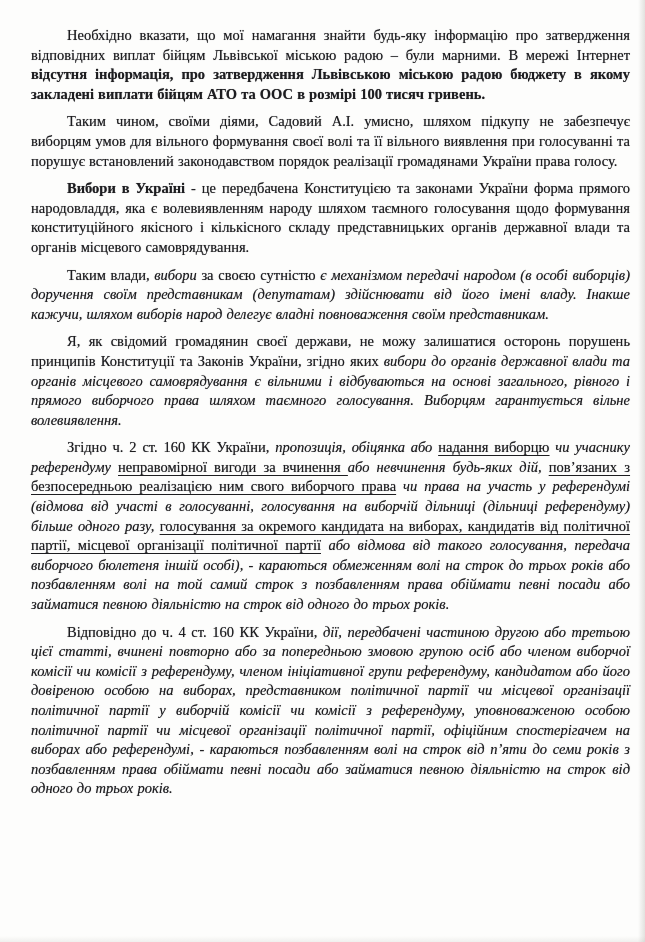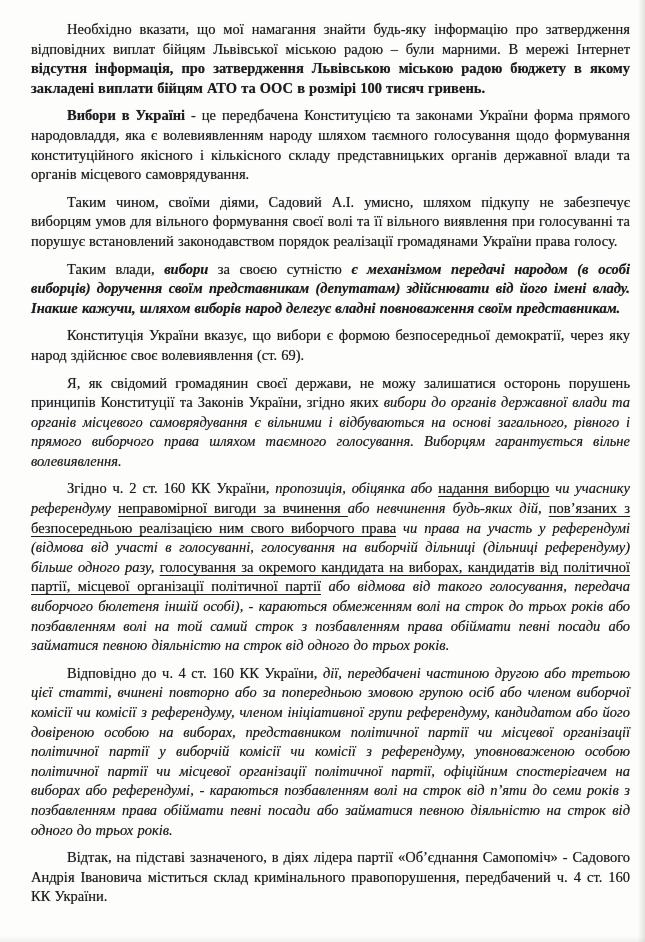--- a/index.html
+++ b/index.html
@@ -21,51 +21,49 @@
     position:absolute;top:0;right:0;width:7px;height:100%;
     background:linear-gradient(90deg, rgba(180,180,175,0) 0%, rgba(175,175,168,.35) 100%);
     pointer-events:none;
   }
   .scan-edge-bottom{
     position:absolute;left:0;bottom:0;width:100%;height:6px;
     background:linear-gradient(180deg, rgba(180,180,175,0) 0%, rgba(180,180,172,.18) 100%);
     pointer-events:none;
   }
   #doc p{
-    margin:4px 0 0 0;
+    margin:10px 0 0 0;
     padding:0;
     text-indent:36px;
     text-align:justify;
     font-size:14.5px;
     line-height:19.6px;
     color:#1d1d20;
     text-shadow:0 0 .7px rgba(35,35,40,.65);
     word-spacing:.5px;
   }
   #doc p + p{margin-top:8px;}
   .run-regular{font-weight:normal;font-style:normal;}
   .run-bold{font-weight:bold;}
   .run-italic{font-style:italic;font-family:Liberation Serif, serif;}
-  .run-bold-italic{font-weight:bold;font-style:italic;}
+  .run-bold-italic{font-weight:normal;font-style:italic;}
   .run-italic-underline{
     text-decoration:underline;
     text-decoration-thickness:1px;
     text-underline-offset:2.5px;
   }
 </style>
 </head>
 <body>
 
 <div class="page">
   <div id="doc">
       <p><span class="run-regular">Необхідно вказати, що мої намагання знайти будь-яку інформацію про затвердження відповідних виплат бійцям Львівської міською радою – були марними. В мережі Інтернет </span><span class="run-bold">відсутня інформація, про затвердження Львівською міською радою бюджету в якому закладені виплати бійцям АТО та ООС в розмірі 100 тисяч гривень.</span></p>
+      <p><span class="run-regular">Таким чином, своїми діями, Садовий А.І. умисно, шляхом підкупу не забезпечує виборцям умов для вільного формування своєї волі та її вільного виявлення при голосуванні та порушує встановлений законодавством порядок реалізації громадянами України права голосу.</span></p>
       <p><span class="run-bold">Вибори в Україні</span><span class="run-regular"> - це передбачена Конституцією та законами України форма прямого народовладдя, яка є волевиявленням народу шляхом таємного голосування щодо формування конституційного якісного і кількісного складу представницьких органів державної влади та органів місцевого самоврядування.</span></p>
-      <p><span class="run-regular">Таким чином, своїми діями, Садовий А.І. умисно, шляхом підкупу не забезпечує виборцям умов для вільного формування своєї волі та її вільного виявлення при голосуванні та порушує встановлений законодавством порядок реалізації громадянами України права голосу.</span></p>
       <p><span class="run-regular">Таким влади, </span><span class="run-bold-italic">вибори</span><span class="run-regular"> за своєю сутністю </span><span class="run-bold-italic">є механізмом передачі народом (в особі виборців) доручення своїм представникам (депутатам) здійснювати від його імені владу. Інакше кажучи, шляхом виборів народ делегує владні повноваження своїм представникам.</span></p>
-      <p><span class="run-regular">Конституція України вказує, що вибори є формою безпосередньої демократії, через яку народ здійснює своє волевиявлення (ст. 69).</span></p>
       <p><span class="run-regular">Я, як свідомий громадянин своєї держави, не можу залишатися осторонь порушень принципів Конституції та Законів України, згідно яких </span><span class="run-italic">вибори до органів державної влади та органів місцевого самоврядування є вільними і відбуваються на основі загального, рівного і прямого виборчого права шляхом таємного голосування. Виборцям гарантується вільне волевиявлення.</span></p>
       <p><span class="run-regular">Згідно ч. 2 ст. 160 КК України, </span><span class="run-italic">пропозиція, обіцянка або </span><span class="run-italic-underline">надання виборцю</span><span class="run-italic"> чи учаснику референдуму </span><span class="run-italic-underline">неправомірної вигоди за вчинення </span><span class="run-italic">або невчинення будь-яких дій, </span><span class="run-italic-underline">пов’язаних з безпосередньою реалізацією ним свого виборчого права</span><span class="run-italic"> чи права на участь у референдумі (відмова від участі в голосуванні, голосування на виборчій дільниці (дільниці референдуму) більше одного разу, </span><span class="run-italic-underline">голосування за окремого кандидата на виборах, кандидатів від політичної партії, місцевої організації політичної партії</span><span class="run-italic"> або відмова від такого голосування, передача виборчого бюлетеня іншій особі), -  караються обмеженням волі на строк до трьох років або позбавленням волі на той самий строк з позбавленням права обіймати певні посади або займатися певною діяльністю на строк від одного до трьох років.</span></p>
       <p><span class="run-regular">Відповідно до ч. 4 ст. 160 КК України, </span><span class="run-italic">дії, передбачені частиною другою або третьою цієї статті, вчинені повторно або за попередньою змовою групою осіб або членом виборчої комісії чи комісії з референдуму, членом ініціативної групи референдуму, кандидатом або його довіреною особою на виборах, представником політичної партії чи місцевої організації політичної партії у виборчій комісії чи комісії з референдуму, уповноваженою особою політичної партії чи місцевої організації політичної партії, офіційним спостерігачем на виборах або референдумі, - караються позбавленням волі на строк від п’яти до семи років з позбавленням права обіймати певні посади або займатися певною діяльністю на строк від одного до трьох років.</span></p>
-      <p><span class="run-regular">Відтак, на підставі зазначеного, в діях лідера партії «Об’єднання Самопоміч» - Садового Андрія Івановича міститься склад кримінального правопорушення, передбачений ч. 4 ст. 160 КК України.</span></p>
     </div>
   <div class="scan-edge-right"></div>
   <div class="scan-edge-bottom"></div>
 </div>
 
 </body></html>

